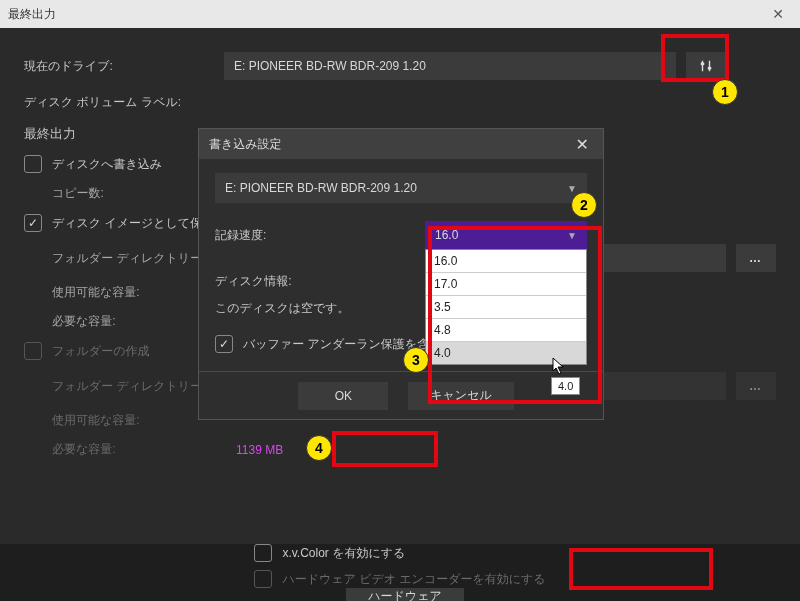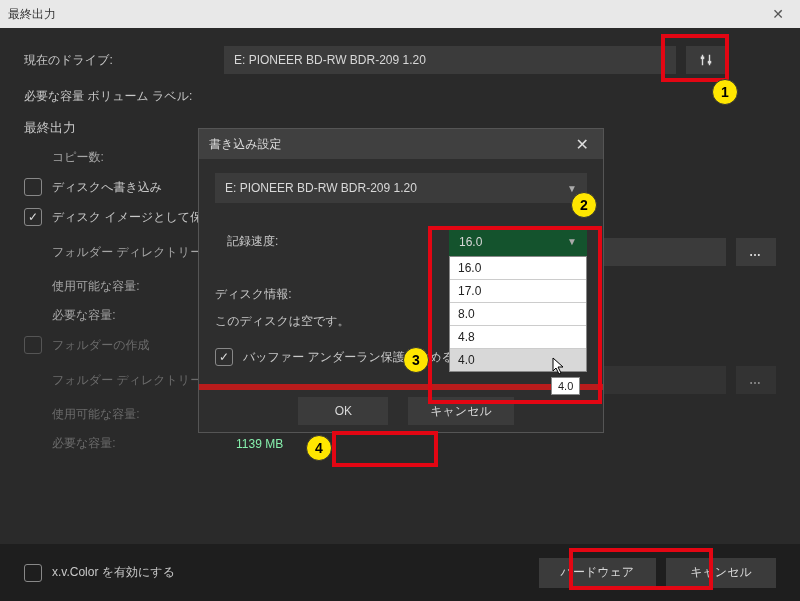--- a/index.html
+++ b/index.html
@@ -1,60 +1,60 @@
 <!DOCTYPE html>
 <html><head>
 <meta charset="utf-8">
 <style>
 * { box-sizing: border-box; margin: 0; padding: 0; }
 html, body { width: 800px; height: 601px; overflow: hidden; }
 body { font-family: "Meiryo UI", "Segoe UI", sans-serif; font-size: 12px; background: #2a2a2a; color: #c8c8c8; position: relative; }
 .titlebar { height: 28px; background: #e8e8e8; display: flex; align-items: center; padding: 0 8px; color: #333; }
 .titlebar .close { margin-left: auto; font-size: 14px; color: #555; padding: 0 8px; line-height: 28px; }
-.main { position: absolute; top: 28px; left: 0; right: 0; bottom: 57px; padding: 18px 24px 0 24px; }
+.main { position: absolute; top: 28px; left: 0; right: 0; bottom: 57px; padding: 24px 24px 0 24px; }
 .row { display: flex; align-items: center; margin-bottom: 14px; }
 .label-col { width: 200px; color: #c8c8c8; }
 .dim { color: #6b6b6b; }
 .field { flex: 1; background: #3b3b3b; height: 28px; line-height: 28px; padding: 0 10px; color: #d8d8d8; }
 .field-area { display: flex; align-items: center; flex: 1; gap: 10px; }
 .sq-btn { width: 40px; height: 28px; background: #3b3b3b; display: flex; align-items: center; justify-content: center; color: #d8d8d8; }
 .sq-btn-dim { width: 40px; height: 28px; background: #333; display: flex; align-items: center; justify-content: center; color: #888; }
 .section-title { color: #c8c8c8; margin: 8px 0 12px 0; font-size: 13px; }
 .chk { width: 18px; height: 18px; border: 1px solid #888; border-radius: 3px; display: inline-flex; align-items: center; justify-content: center; margin-right: 10px; color: #d8d8d8; font-size: 12px; }
 .chk.checked::after { content: "✓"; }
 .chk-dim { border-color: #555; }
 .subrow { display: flex; align-items: center; margin-bottom: 12px; }
 .sublabel { color: #a6a6a6; margin-left: 28px; width: 172px; }
 .sublabel-dim { color: #6b6b6b; margin-left: 28px; width: 172px; }
-.footer { position: absolute; left: 0; right: 0; bottom: 0; height: 57px; background: #1e1e1e; display: flex; align-items: center; padding: 0 24px; }
+.footer { position: absolute; left: 0; right: 0; bottom: 0; height: 57px; background: #1e1e1e; display: flex; align-items: center; padding: 0 24px; flex-direction: column; }
 .footer-left { flex: 1; display: flex; flex-direction: column; gap: 8px; }
 .footer-chk { display: flex; align-items: center; color: #c8c8c8; }
 .footer-chk.dim { color: #6b6b6b; }
 .btn { height: 30px; padding: 0 22px; background: #3b3b3b; color: #d8d8d8; display: inline-flex; align-items: center; justify-content: center; margin-left: 10px; min-width: 110px; }
 
 .dialog { position: absolute; left: 198px; top: 128px; width: 406px; background: #2e2e2e; border: 1px solid #555; z-index: 10; }
 .dialog-title { background: #404040; height: 30px; display: flex; align-items: center; padding: 0 10px; color: #ddd; }
 .dialog-title .dclose { margin-left: auto; font-size: 16px; padding: 0 4px; }
 .dialog-body { padding: 14px 16px 4px 16px; }
 .d-label { color: #c8c8c8; margin-bottom: 10px; display: block; }
 .d-select { background: #3b3b3b; height: 30px; display: flex; align-items: center; padding: 0 10px; color: #d8d8d8; margin-bottom: 18px; position: relative; }
 .d-select .caret { margin-left: auto; font-size: 10px; color: #aaa; }
 .d-speed-row { display: flex; align-items: center; margin-bottom: 10px; }
-.d-speed-row .d-label { margin: 12px; flex: 0 0 210px;}
-.speed-sel { flex: 1; background: #14532d; height: 28px; display: flex; align-items: center; padding: 0 10px; color: #d8d8d8; position: relative; }
+.d-speed-row .d-label { margin: 0; flex: 0 0 210px;}
+.speed-sel { flex: 1; background: #4c1d95; height: 28px; display: flex; align-items: center; padding: 0 10px; color: #d8d8d8; position: relative; }
 .speed-sel .caret { margin-left: auto; font-size: 10px; color: #aaa; }
 .dropdown { position: absolute; top: 28px; left: 0; right: 0; background: #fff; color: #222; border: 1px solid #888; z-index: 20; }
 .dropdown .opt { padding: 4px 8px; border-bottom: 1px solid #ccc; font-size: 12px; }
 .dropdown .opt:last-child { border-bottom: 0; }
 .dropdown .opt.hover { background: #d8d8d8; }
 .tooltip { position: absolute; background: #fff; border: 1px solid #888; color: #222; font-size: 11px; padding: 2px 6px; z-index: 25; }
 .cursor { position: absolute; z-index: 26; font-size: 14px; color: #000; }
 .dinfo { color: #c8c8c8; margin-bottom: 18px; }
 .dchk-row { display: flex; align-items: center; margin-bottom: 14px; }
-.dialog-foot { height: 48px; display: flex; align-items: center; justify-content: center; gap: 10px; border-top: 6px solid #b91c1c; }
+.dialog-foot { height: 48px; display: flex; align-items: center; justify-content: center; gap: 10px; border-top: 1px solid #b91c1c; }
 .dialog-foot .btn { min-width: 90px; height: 28px; }
 
 .callout { position: absolute; border: 4px solid #e30613; z-index: 30; pointer-events: none; }
 .badge { position: absolute; width: 26px; height: 26px; border-radius: 50%; background: #ffe600; border: 1px solid #333; color: #000; font-weight: bold; display: flex; align-items: center; justify-content: center; z-index: 31; font-size: 14px; pointer-events: none; }
 
 .sliders { width: 14px; height: 14px; display: inline-block; }
 .dots { letter-spacing: 2px; font-weight: bold; }
 </style>
 </head>
 <body>
@@ -74,31 +74,31 @@
           <line x1="4" y1="2" x2="4" y2="14" stroke="#ddd" stroke-width="1.6"></line>
           <line x1="12" y1="2" x2="12" y2="14" stroke="#ddd" stroke-width="1.6"></line>
           <rect x="2" y="4" width="4" height="3" fill="#ddd"></rect>
           <rect x="10" y="9" width="4" height="3" fill="#ddd"></rect>
         </svg>
       </div>
       <div class="sq-btn" style="visibility:hidden"></div>
     </div>
   </div>
   <div class="row">
-    <div class="label-col">必要な容量 ボリューム ラベル:</div>
+    <div class="label-col">ディスク ボリューム ラベル:</div>
   </div>
 
   <div class="section-title">最終出力</div>
 
-  <div class="subrow">
-    <span class="sublabel dim">コピー数:</span>
-  </div>
   <div class="subrow">
     <span class="chk"></span>
     <span>ディスクへ書き込み</span>
+  </div>
+  <div class="subrow">
+    <span class="sublabel dim">コピー数:</span>
   </div>
   <div class="subrow">
     <span class="chk checked"></span>
     <span>ディスク イメージとして保存</span>
   </div>
   <div class="subrow">
     <span class="sublabel">フォルダー ディレクトリー:</span>
     <div class="field" style="flex:1; padding-left:100px">efault.iso</div>
     <div class="sq-btn" style="margin-left:10px">
         <span class="dots">…</span>
@@ -119,29 +119,33 @@
     <div class="field" style="flex:1; background:#333; color:#6b6b6b; padding-left:100px">My Video</div>
     <div class="sq-btn-dim" style="margin-left:10px">
         <span class="dots">…</span>
       </div>
   </div>
   <div class="subrow">
     <span class="sublabel-dim">使用可能な容量:</span>
   </div>
   <div class="subrow">
     <span class="sublabel-dim">必要な容量:</span>
-    <span style="color:#86efac; margin-left:12px">1139 MB</span>
+    <span style="color:#d946ef; margin-left:12px">1139 MB</span>
   </div>
 </div>
 
 <div class="footer">
   <div class="footer-left">
     <div class="footer-chk">
       <span class="chk"></span>
       <span>x.v.Color を有効にする</span>
+    </div>
+    <div class="footer-chk dim">
+      <span class="chk chk-dim"></span>
+      <span>ハードウェア ビデオ エンコーダーを有効にする</span>
     </div>
   </div>
   <div class="btn">ハードウェア</div>
   <div class="btn">キャンセル</div>
 </div>
 
 <div class="dialog">
   <div class="dialog-title">
     <span>書き込み設定</span>
     <span class="dclose">✕</span>
@@ -152,21 +156,21 @@
       <span class="caret">▼</span>
     </div>
     <div class="d-speed-row">
       <span class="d-label">記録速度:</span>
       <div class="speed-sel">
         <span>16.0</span>
         <span class="caret">▼</span>
         <div class="dropdown" id="speed-dd">
             <div class="opt">16.0</div>
             <div class="opt">17.0</div>
-            <div class="opt">8.0</div>
+            <div class="opt">3.5</div>
             <div class="opt">4.8</div>
             <div class="opt hover">4.0</div>
           </div>
       </div>
     </div>
     <span class="d-label" style="margin-top:24px">ディスク情報:</span>
     <div class="dinfo">このディスクは空です。</div>
     <div class="dchk-row">
       <span class="chk checked"></span>
       <span>バッファー アンダーラン保護を含める</span>

